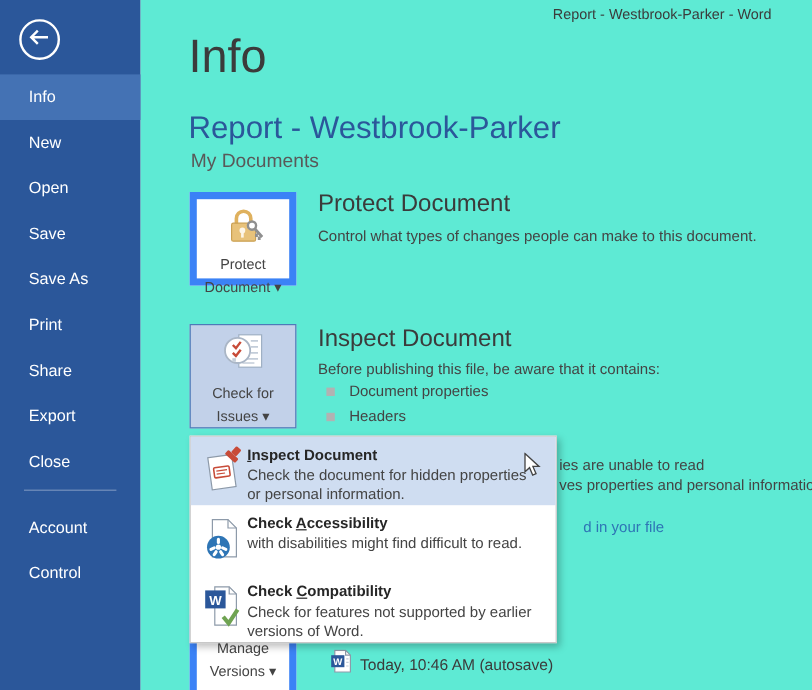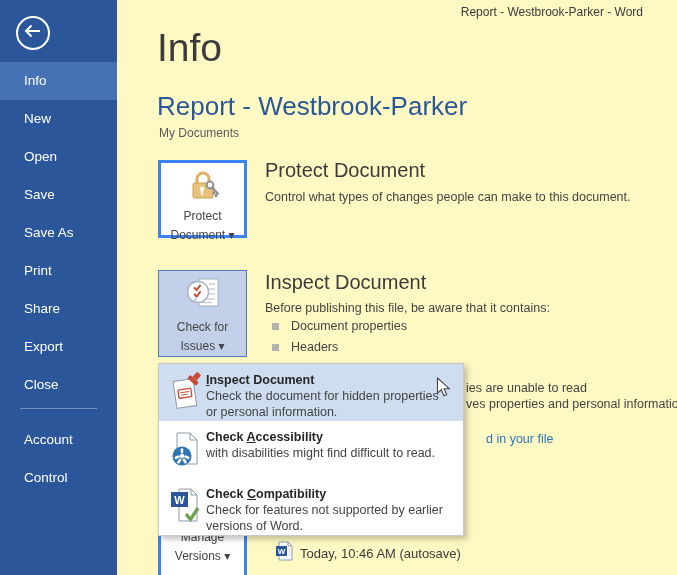--- a/index.html
+++ b/index.html
@@ -7,26 +7,26 @@
   *{box-sizing:border-box;}
   
   .sidebar{position:absolute;left:0;top:0;width:117px;height:575px;background:#2b579a;color:#fff;z-index:20;}
   .back-btn{position:absolute;top:16px;left:16px;width:34px;height:34px;border:2px solid #fff;
     border-radius:50%;display:flex;align-items:center;justify-content:center;cursor:pointer;}
   .nav{position:absolute;top:62px;left:0;right:0;}
   .nav-item{height:38px;line-height:38px;padding-left:24px;font-size:13.5px;cursor:pointer;white-space:nowrap;}
   .nav-item.active{background:#4472b4;}
   .nav-divider{height:1px;background:rgba(255,255,255,0.35);margin:4px 20px 12px 20px;}
   
-  .main{position:absolute;left:117px;top:0;width:560px;height:575px;background:#fef9c3;}
+  .main{position:absolute;left:117px;top:0;width:560px;height:575px;background:#5eead4;}
   .titlebar{position:absolute;top:5px;right:34px;font-size:12px;color:#3b3b3b;white-space:nowrap;}
   .info-title{position:absolute;left:40px;top:26px;font-size:39px;font-weight:300;color:#3b3b3b;}
   .doc-title{position:absolute;left:40px;top:91px;font-size:26px;font-weight:300;color:#2b579a;white-space:nowrap;}
-  .doc-loc{position:absolute;left:42px;top:126px;font-size:12px;color:#595959;}
-  .big-btn{position:absolute;left:41px;width:89px;border:3px solid #3b82f6;background:#fff;
+  .doc-loc{position:absolute;left:42px;top:126px;font-size:16px;color:#595959;}
+  .big-btn{position:absolute;left:41px;width:89px;border:6px solid #3b82f6;background:#fff;
     display:flex;flex-direction:column;align-items:center;cursor:pointer;}
   .big-btn .lbl{font-size:12px;color:#444;line-height:19px;text-align:center;}
   #protect-btn{top:160px;height:78px;padding-top:6px;}
   #issues-btn{top:270px;height:87px;padding-top:5px;background:#c2d1e9;border:1px solid #4e7ab8;}
   .section-heading{position:absolute;left:148px;font-size:20px;font-weight:300;color:#3b3b3b;white-space:nowrap;}
   .section-desc{position:absolute;left:148px;font-size:12.5px;color:#444;white-space:nowrap;}
   .bullet-row{position:absolute;left:155px;font-size:12.5px;color:#444;white-space:nowrap;}
   .bullet-sq{display:inline-block;width:7px;height:7px;background:#b2b2b2;margin-right:12px;}
   .frag{position:absolute;left:349px;font-size:12.5px;color:#444;white-space:nowrap;}
   .frag-link{position:absolute;left:349px;font-size:12.5px;color:#2e75b5;white-space:nowrap;cursor:pointer;margin-left:20px;}

